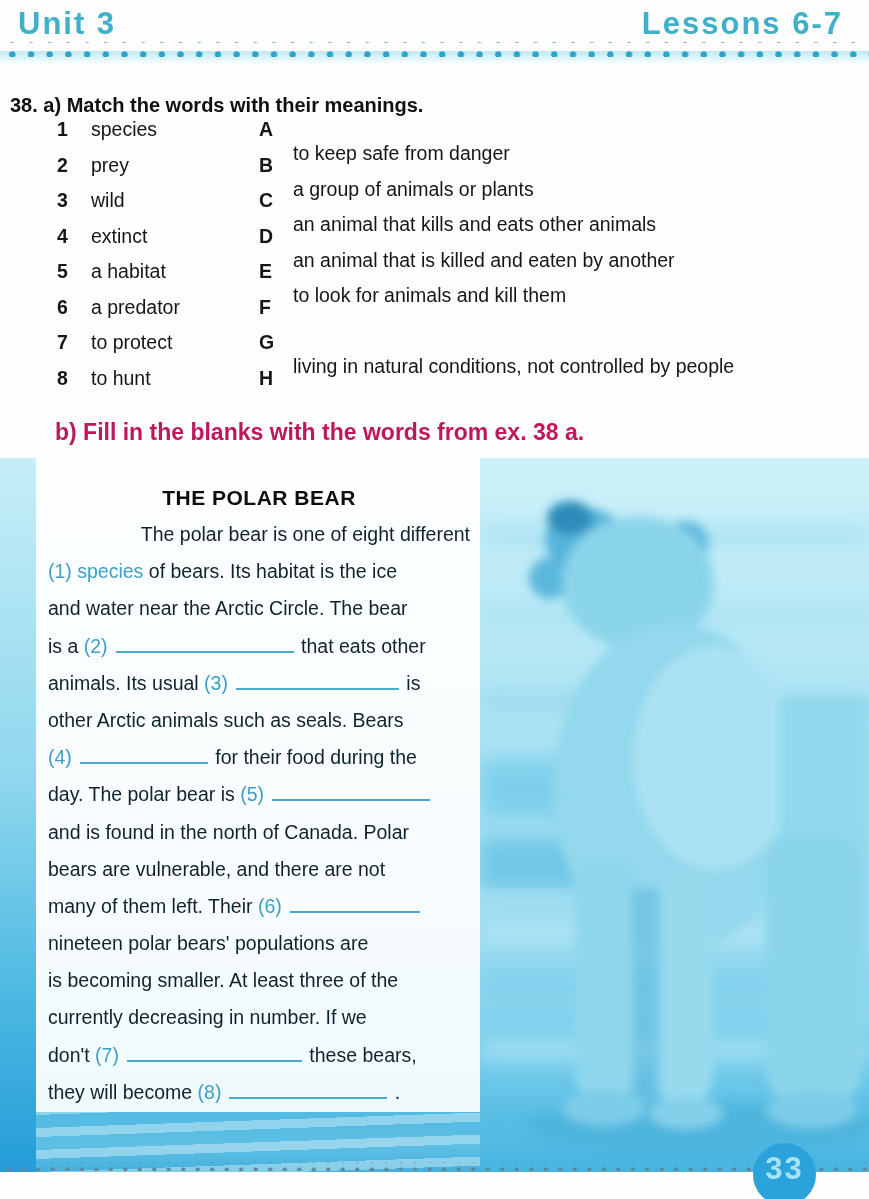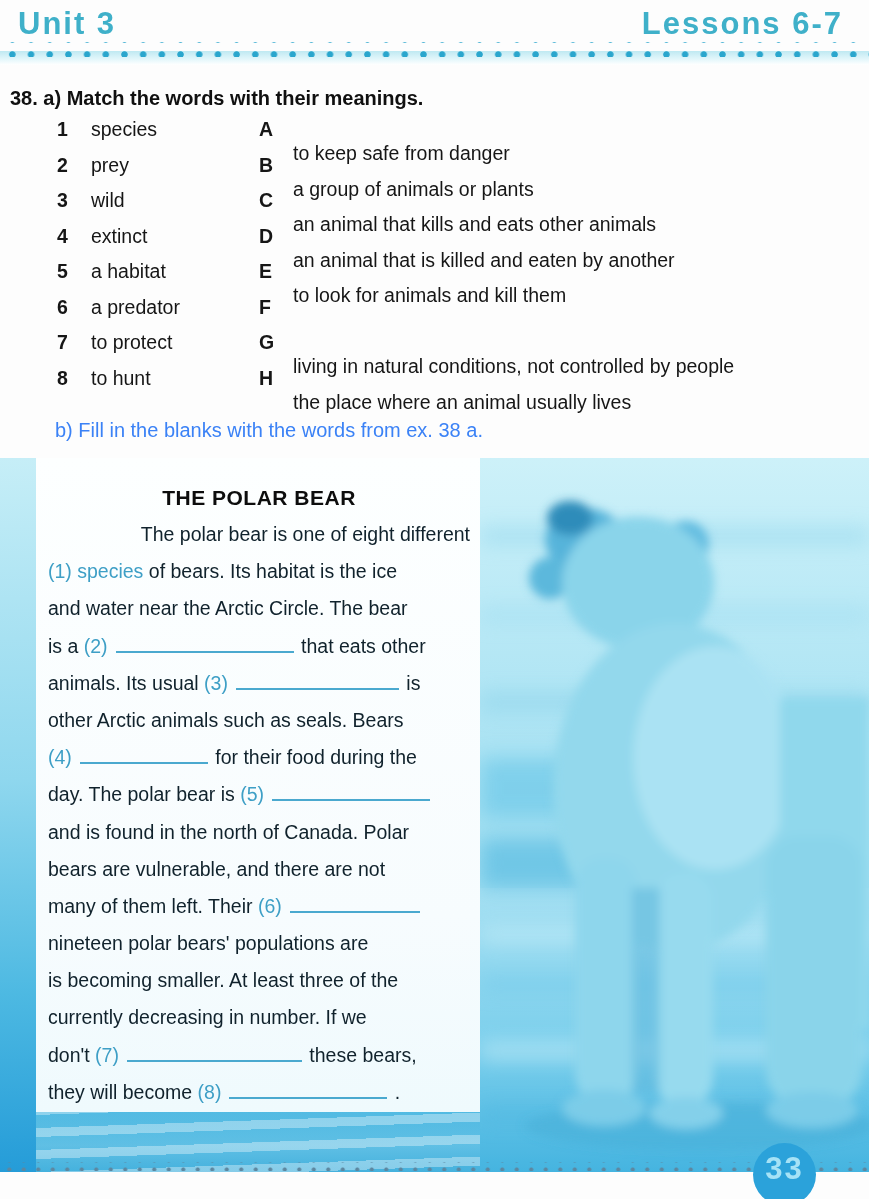--- a/index.html
+++ b/index.html
@@ -33,29 +33,29 @@
   .separator .band{
     position:absolute;left:0;right:0;top:9px;height:14px;
     background:linear-gradient(180deg,#bfe9f2 0%,#e4f7fb 60%,#ffffff 100%);
   }
   .separator .dots{
     position:absolute;left:0;right:0;top:0;height:15px;
     background-image:radial-gradient(circle,var(--dot) 2.8px,rgba(0,0,0,0) 3.7px);
     background-size:18.7px 15px;background-position:3px 5px;
   }
   
-  .ex-a-title{position:absolute;top:87px;left:10px;font-size:20px;font-weight:bold;color:#101010;}
+  .ex-a-title{position:absolute;top:94px;left:10px;font-size:20px;font-weight:bold;color:#101010;}
   .match-list{position:absolute;top:118px;left:57px;right:8px;}
   .m-row{display:flex;align-items:flex-start;height:35.5px;font-size:19.5px;color:#161616;}
   .m-num{width:34px;font-weight:bold;}
   .m-word{width:168px;}
   .m-letter{width:34px;font-weight:bold;}
   .m-def{flex:1;margin-top:24px;}
   
-  .ex-b-title{position:absolute;top:419px;left:55px;font-size:20px;font-weight:normal;color:#3b82f6;}
+  .ex-b-title{position:absolute;top:419px;left:55px;font-size:23px;font-weight:bold;color:#be185d;}
   
   .polar-box{
     position:absolute;top:458px;left:0;width:869px;height:714px;
     background:linear-gradient(180deg,#cdf1f9 0%,#b3e6f4 25%,#99ddf1 55%,#6ec8e9 80%,#46b5e0 95%,#35abdc 100%);
   }
   .strip{
     position:absolute;left:0;top:0;width:36px;height:714px;
     background:linear-gradient(180deg,#c6eef7 0%,#8fd7ee 45%,#4db9e2 75%,#259cd8 100%);
   }
   .bear-photo{position:absolute;left:480px;top:0;width:389px;height:714px;}
@@ -154,21 +154,20 @@
       <div class="m-row">
         <span class="m-num">7</span>
         <span class="m-word">to protect</span>
         <span class="m-letter">G</span>
         <span class="m-def">living in natural conditions, not controlled by people</span>
       </div>
       <div class="m-row">
         <span class="m-num">8</span>
         <span class="m-word">to hunt</span>
         <span class="m-letter">H</span>
-        <span class="m-def">the place where an animal usually lives</span>
       </div>
     </div>
 
   <div class="ex-b-title">b) Fill in the blanks with the words from ex. 38 a.</div>
 
   <div class="polar-box">
     <div class="strip"></div>
 
     <svg class="bear-photo" viewBox="0 0 389 714" aria-hidden="true">
       <defs>

